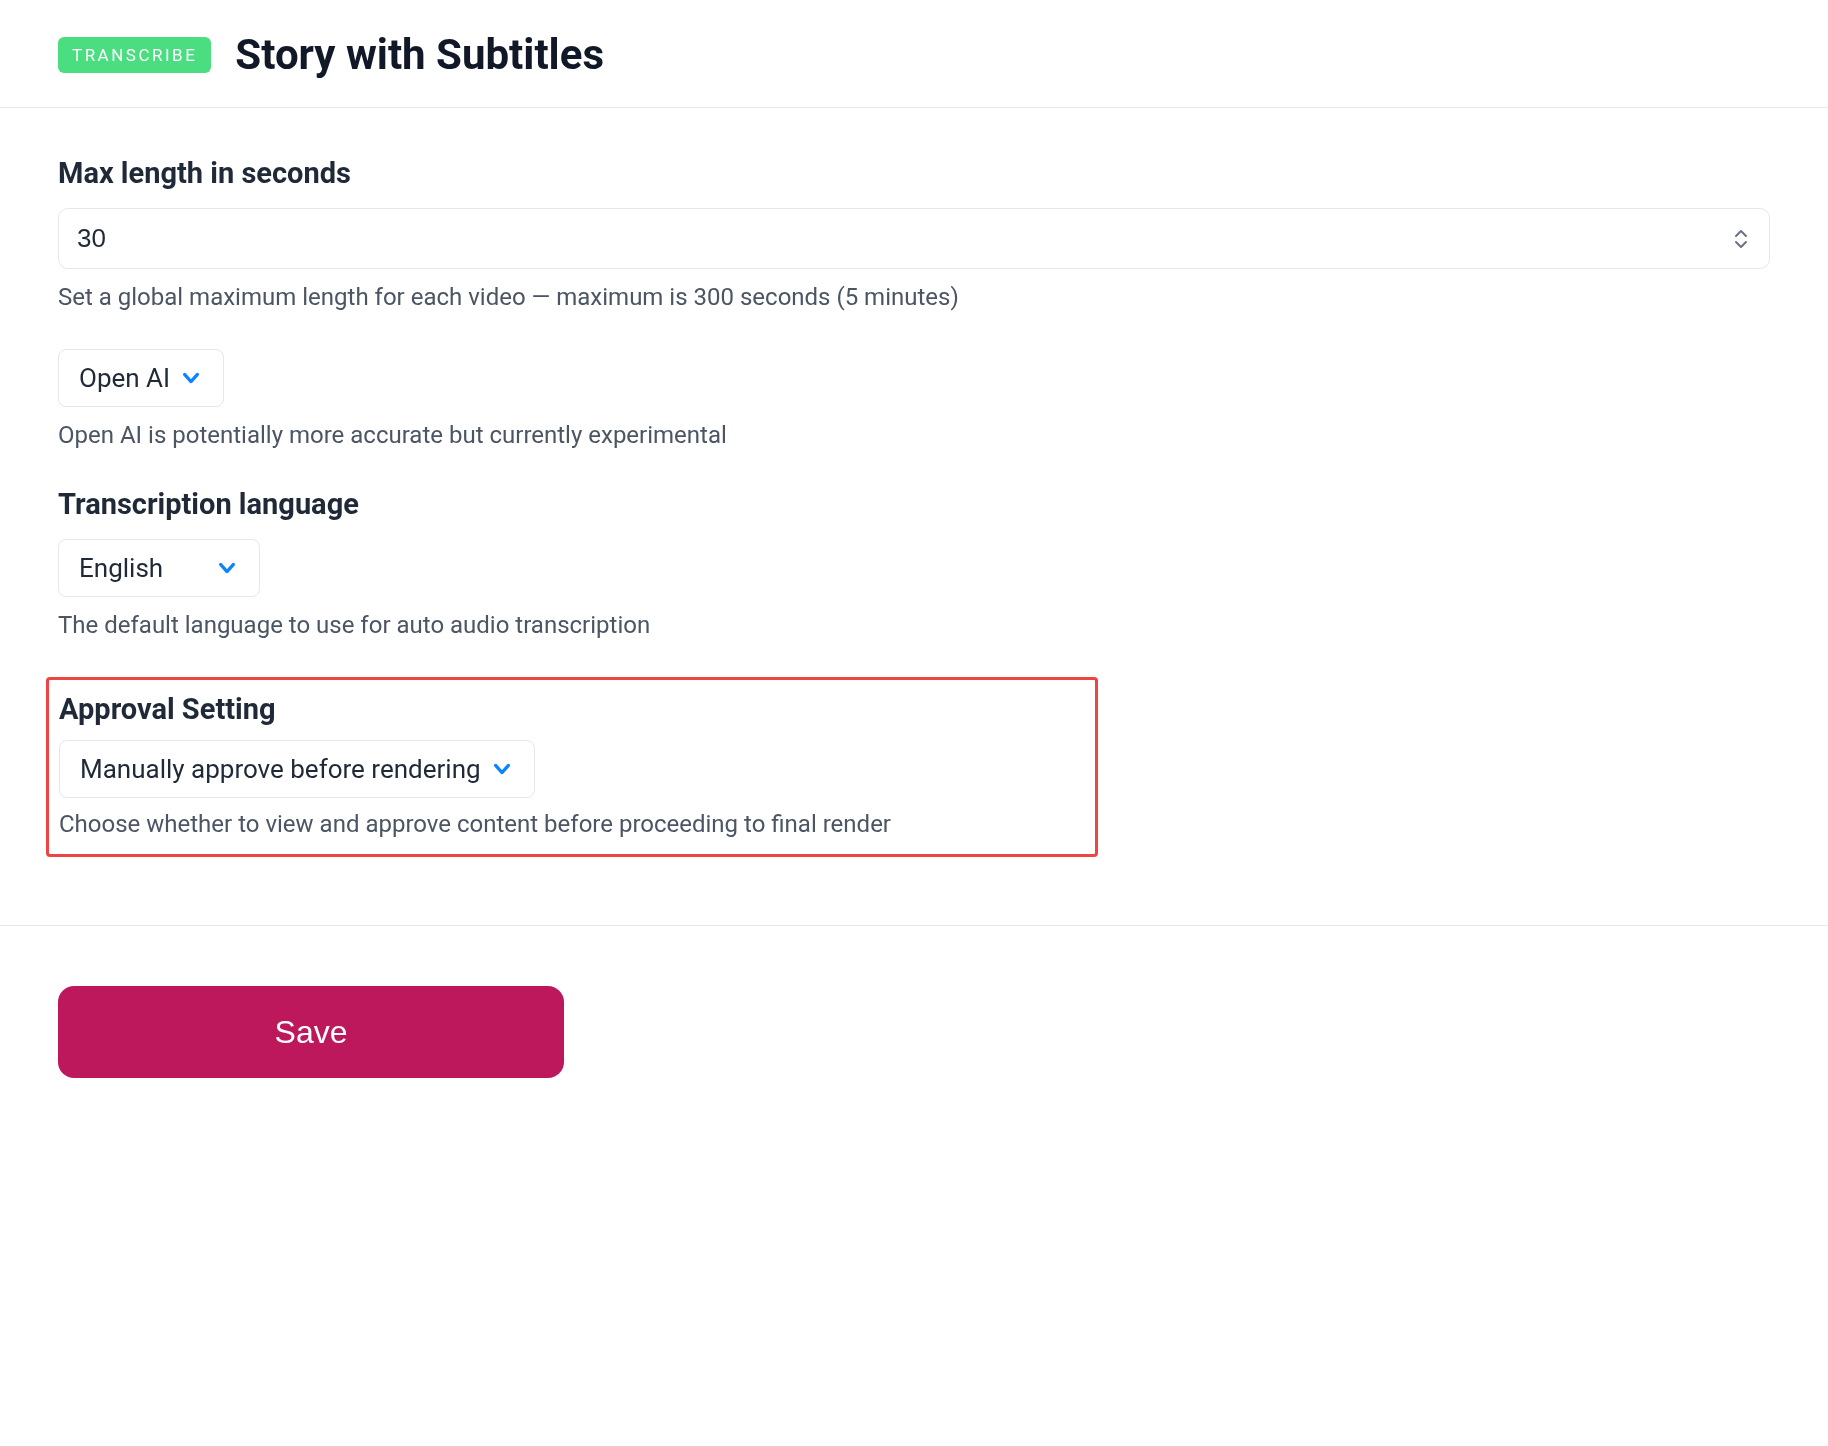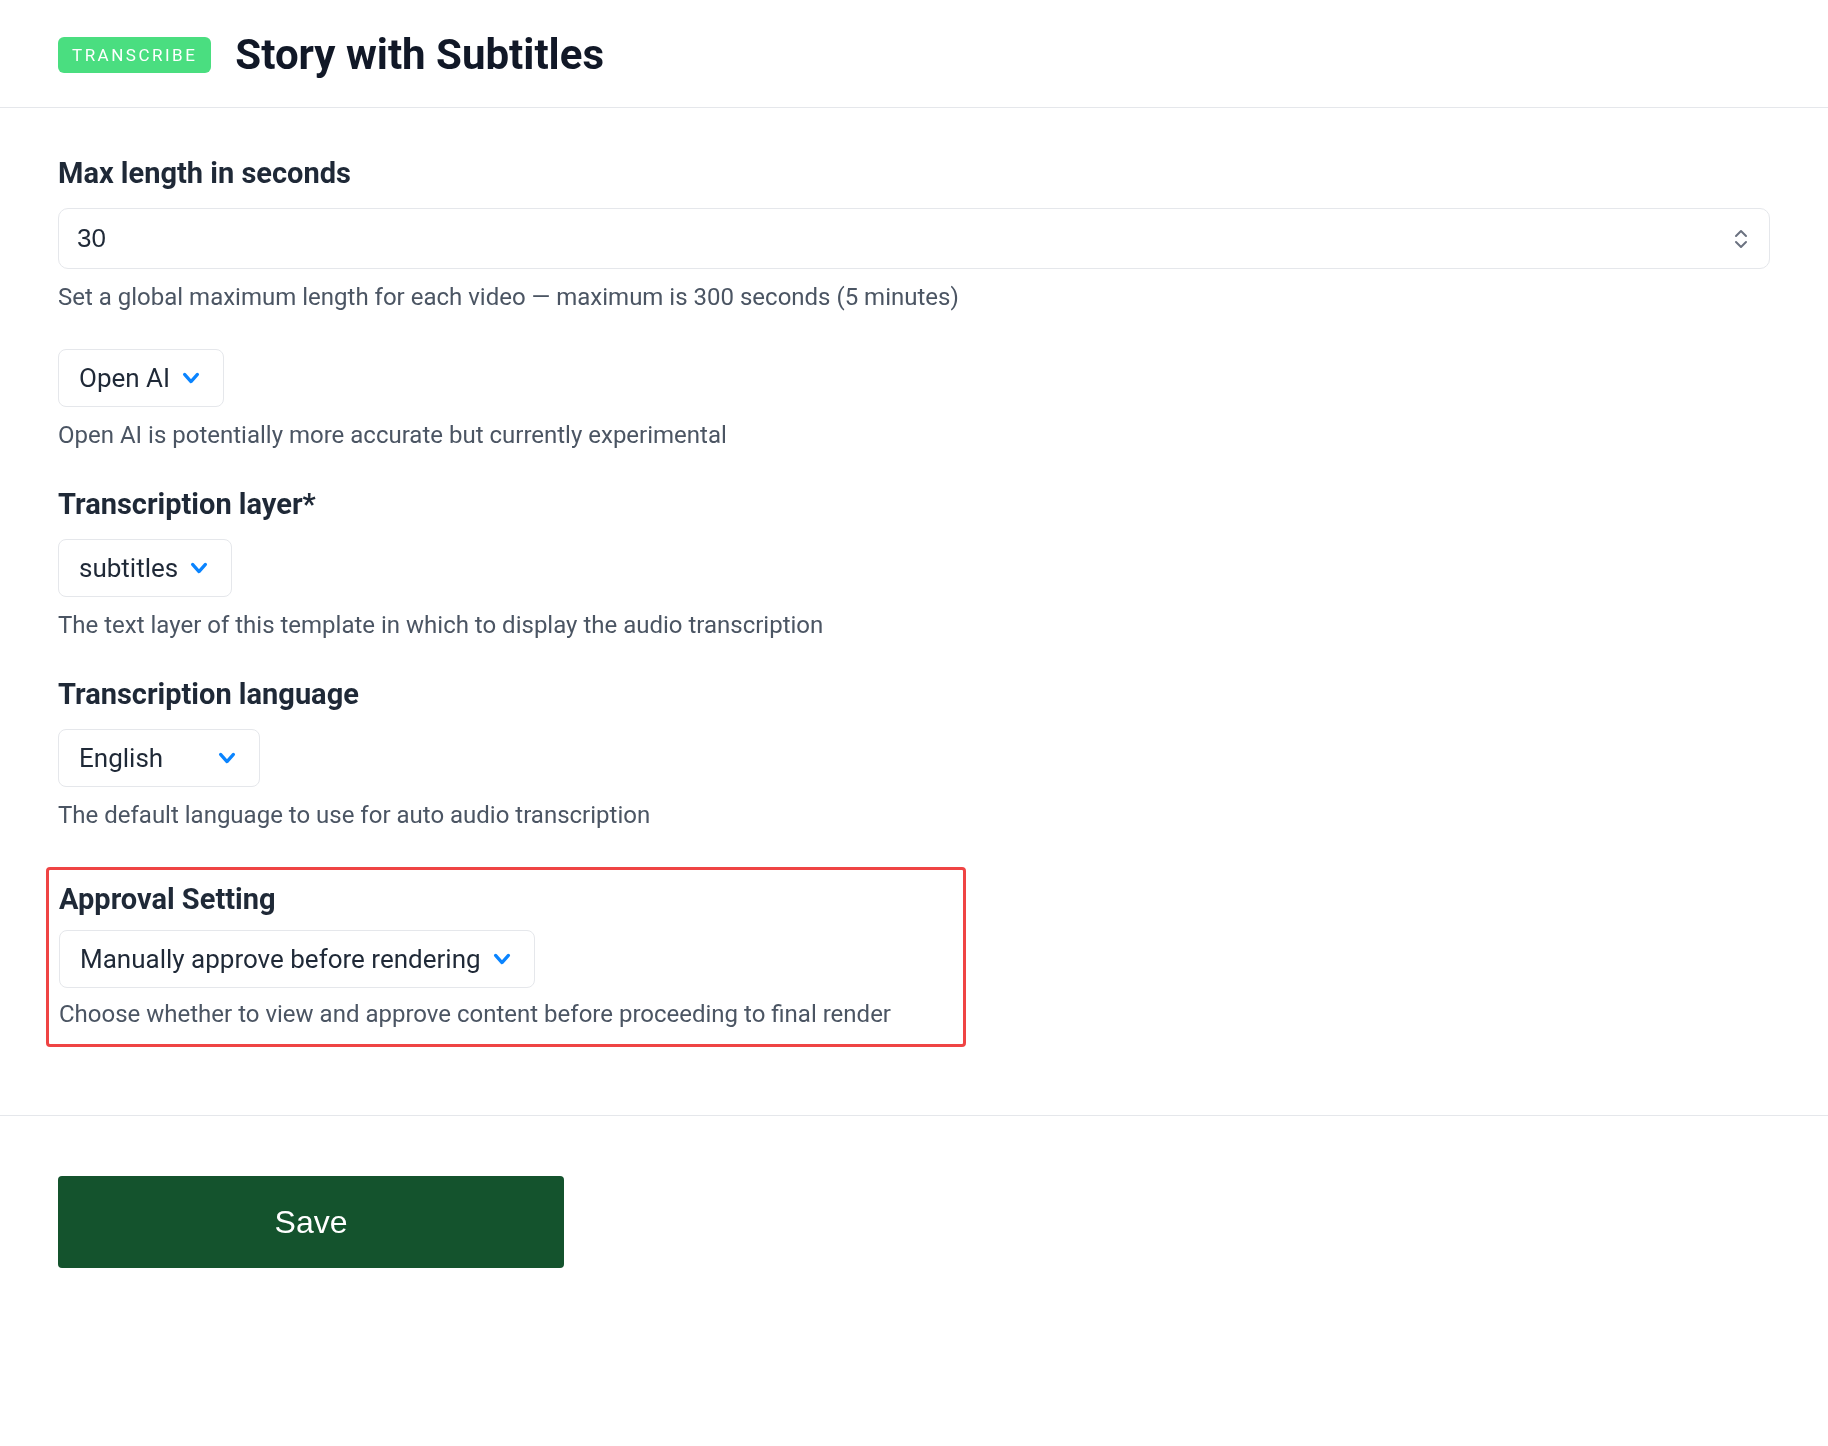--- a/index.html
+++ b/index.html
@@ -107,24 +107,24 @@
     }
     .highlight-box .form-label { margin-bottom: 14px; }
     .highlight-box .helper { margin-top: 12px; }
     .footer-section {
       border-top: 1px solid #e5e7eb;
       padding: 60px 58px;
     }
     .save-btn {
       width: 506px;
       height: 92px;
-      background: #14532d;
+      background: #be185d;
       color: #ffffff;
       border: none;
-      border-radius: 4px;
+      border-radius: 16px;
       font-size: 32px;
       font-weight: 400;
       cursor: pointer;
       display: flex;
       align-items: center;
       justify-content: center;
     }
   </style>
 </head>
 <body>
@@ -161,47 +161,35 @@
       <span class="val">Open AI</span>
       <span class="chev">
         <svg viewBox="0 0 24 24">
             <path d="M5 8 L12 16 L19 8" fill="none" stroke="#0a84ff" stroke-width="3.5" stroke-linecap="round" stroke-linejoin="round"></path>
           </svg>
       </span>
     </div>
     <p class="helper">Open AI is potentially more accurate but currently experimental</p>
   </div>
 
-  <div class="form-group">
-    <label class="form-label">Transcription layer*</label>
-    <div class="select-wrap">
-      <span class="val">subtitles</span>
-      <span class="chev">
-        <svg viewBox="0 0 24 24">
-            <path d="M5 8 L12 16 L19 8" fill="none" stroke="#0a84ff" stroke-width="3.5" stroke-linecap="round" stroke-linejoin="round"></path>
-          </svg>
-      </span>
-    </div>
-    <p class="helper">The text layer of this template in which to display the audio transcription</p>
-  </div>
 
   <div class="form-group">
     <label class="form-label">Transcription language</label>
     <div class="select-wrap" style="gap:52px;">
       <span class="val">English</span>
       <span class="chev">
         <svg viewBox="0 0 24 24">
             <path d="M5 8 L12 16 L19 8" fill="none" stroke="#0a84ff" stroke-width="3.5" stroke-linecap="round" stroke-linejoin="round"></path>
           </svg>
       </span>
     </div>
     <p class="helper">The default language to use for auto audio transcription</p>
   </div>
 
-  <div class="highlight-box" style="width:920px;">
+  <div class="highlight-box" style="width:1052px;">
     <label class="form-label">Approval Setting</label>
     <div class="select-wrap">
       <span class="val">Manually approve before rendering</span>
       <span class="chev">
         <svg viewBox="0 0 24 24">
             <path d="M5 8 L12 16 L19 8" fill="none" stroke="#0a84ff" stroke-width="3.5" stroke-linecap="round" stroke-linejoin="round"></path>
           </svg>
       </span>
     </div>
     <p class="helper">Choose whether to view and approve content before proceeding to final render</p>

